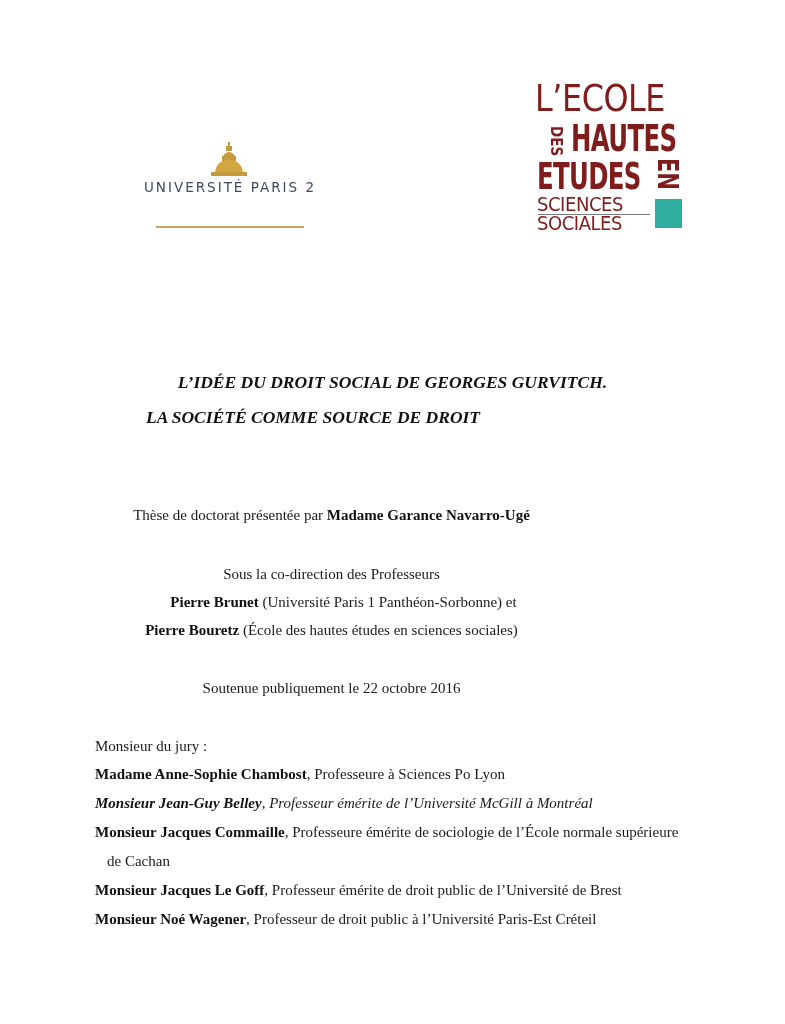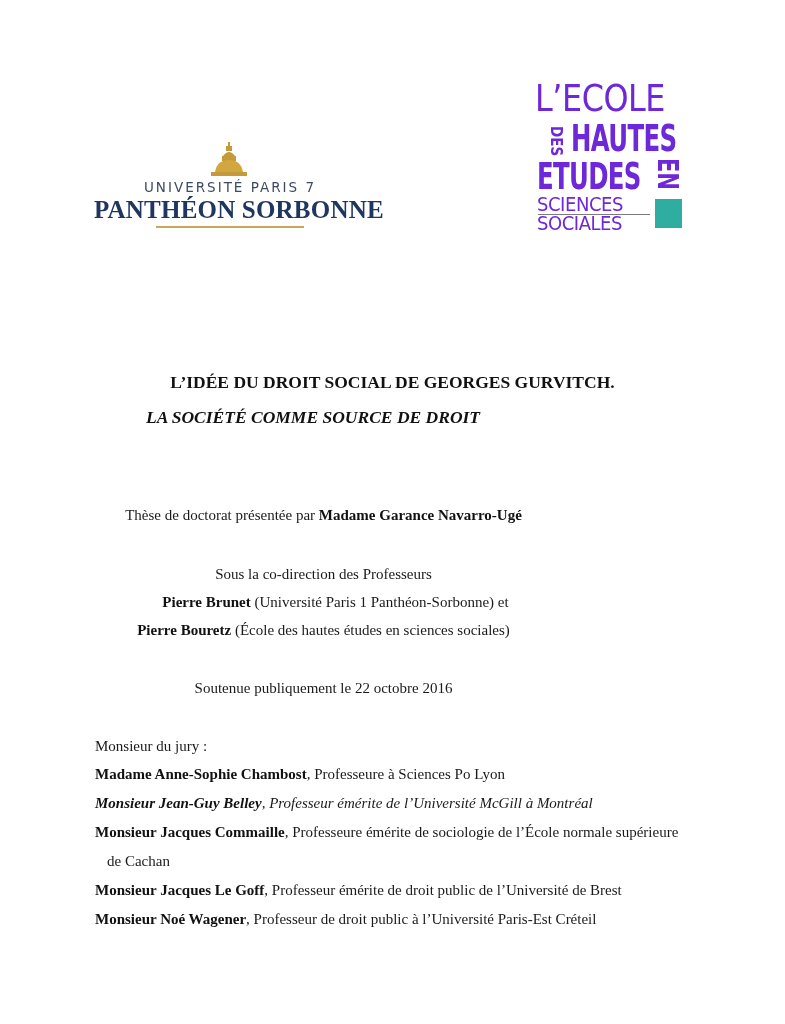--- a/index.html
+++ b/index.html
@@ -6,56 +6,55 @@
   body { width: 785px; height: 1024px; position: relative; overflow: hidden; font-family: "Liberation Serif", serif; color: #1a1a1a; }
 
   
   .ps-logo { position: absolute; left: 94px; top: 140px; width: 272px; height: 92px; }
   .ps-dome { position: absolute; left: 115px; top: 2px; width: 40px; height: 36px; }
   .ps-univ { position: absolute; left: 0; top: 39px; width: 272px; text-align: center; font-family: "DejaVu Sans", sans-serif; font-size: 13.5px; letter-spacing: 2px; color: #3c4a62; }
   .ps-name { position: absolute; left: 0; top: 56px; width: 272px; text-align: center; font-family: "Liberation Serif", serif; font-size: 25px; font-weight: bold; color: #1f3660; letter-spacing: 0.2px; white-space: nowrap; }
   .ps-rule { position: absolute; left: 62px; top: 86px; width: 148px; height: 2px; background: #c9a75a; }
 
   
-  .eh-logo { position: absolute; left: 535px; top: 86px; width: 148px; height: 146px; color: #6d28d9; font-family: "DejaVu Sans", sans-serif; }
+  .eh-logo { position: absolute; left: 535px; top: 86px; width: 148px; height: 146px; color: #7f1d1d; font-family: "DejaVu Sans", sans-serif; }
   .eh-l1 { position: absolute; left: 0; top: -6px; font-size: 37px; font-weight: normal; letter-spacing: -0.5px; line-height: 1; transform: scaleX(0.86); transform-origin: left; white-space: nowrap; }
   .eh-des { position: absolute; left: 2px; top: 40px; width: 34px; height: 26px; }
   .eh-des span { position: absolute; left: 0; top: 0; display: block; font-size: 15px; font-weight: bold; line-height: 1; transform: rotate(90deg) scaleX(0.9); transform-origin: 0 0; }
   .eh-hautes { position: absolute; left: 36px; top: 34px; font-size: 37px; font-weight: bold; line-height: 1; letter-spacing: -1px; transform: scaleX(0.66); transform-origin: left; white-space: nowrap; }
   .eh-etudes { position: absolute; left: 2px; top: 72px; font-size: 37px; font-weight: bold; line-height: 1; letter-spacing: -1px; transform: scaleX(0.66); transform-origin: left; white-space: nowrap; }
   .eh-en { position: absolute; left: 120px; top: 72px; width: 26px; height: 40px; }
   .eh-en span { position: absolute; left: 26px; top: 0; display: block; font-size: 28px; font-weight: bold; line-height: 1; transform: rotate(90deg) scaleX(0.75); transform-origin: 0 0; }
   .eh-sci { position: absolute; left: 2px; top: 108px; font-size: 20px; line-height: 1; letter-spacing: -0.5px; transform: scaleX(0.9); transform-origin: left; white-space: nowrap; }
   .eh-rule { position: absolute; left: 3px; top: 128px; width: 112px; height: 1px; background: #7a7a7a; }
   .eh-soc { position: absolute; left: 2px; top: 127px; font-size: 20px; line-height: 1; letter-spacing: -0.5px; transform: scaleX(0.9); transform-origin: left; white-space: nowrap; }
   .eh-square { position: absolute; left: 120px; top: 113px; width: 27px; height: 29px; background: #2fada0; }
 
   
-  .title1 { position: absolute; left: 0; width: 785px; top: 372px; text-align: center; font-size: 17.5px; font-weight: bold; color: #111; }
+  .title1 { position: absolute; left: 0; width: 785px; top: 372px; text-align: center; font-size: 17.5px; font-weight: bold; color: #111; font-style: italic; }
   .title2 { position: absolute; left: 0; width: 626px; top: 407px; text-align: center; font-size: 17.5px; font-weight: bold; font-style: italic; color: #111; }
 
-  .center-line { position: absolute; left: 0; width: 647px; text-align: center; font-size: 15px; color: #1a1a1a; white-space: nowrap; }
+  .center-line { position: absolute; left: 8px; width: 647px; text-align: center; font-size: 15px; color: #1a1a1a; white-space: nowrap; }
   .b { font-weight: bold; color: #111; }
 
   .jury { position: absolute; left: 95px; font-size: 15px; color: #1a1a1a; white-space: nowrap; }
 </style>
 </head>
 <body>
 
 <div class="ps-logo">
   <svg class="ps-dome" viewBox="0 0 40 36">
     <rect x="19" y="0" width="2" height="4" fill="#c49a3a"></rect>
     <rect x="17" y="4" width="6" height="5" fill="#c49a3a"></rect>
     <path d="M14 14 Q20 6 26 14 Z" fill="#c49a3a"></path>
     <rect x="13" y="14" width="14" height="5" fill="#c49a3a"></rect>
     <path d="M6 30 Q8 18 20 18 Q32 18 34 30 Z" fill="#d2a73f"></path>
     <rect x="2" y="30" width="36" height="4" fill="#c49a3a"></rect>
   </svg>
-  <div class="ps-univ">UNIVERSITÉ PARIS 7</div>
-  <div class="ps-name">PANTHÉON SORBONNE</div>
+  <div class="ps-univ">UNIVERSITÉ PARIS 2</div>
   <div class="ps-rule"></div>
 </div>
 
 <div class="eh-logo">
   <div class="eh-l1">L’ECOLE</div>
   <div class="eh-des">
       <span style="left:26px;">DES</span>
     </div>
   <div class="eh-hautes">HAUTES</div>
   <div class="eh-etudes">ETUDES</div>

